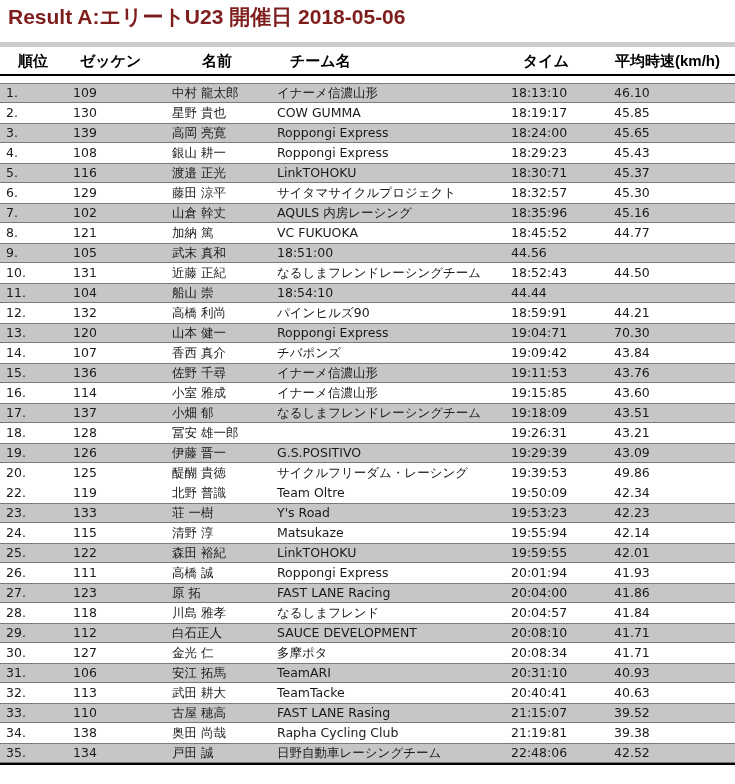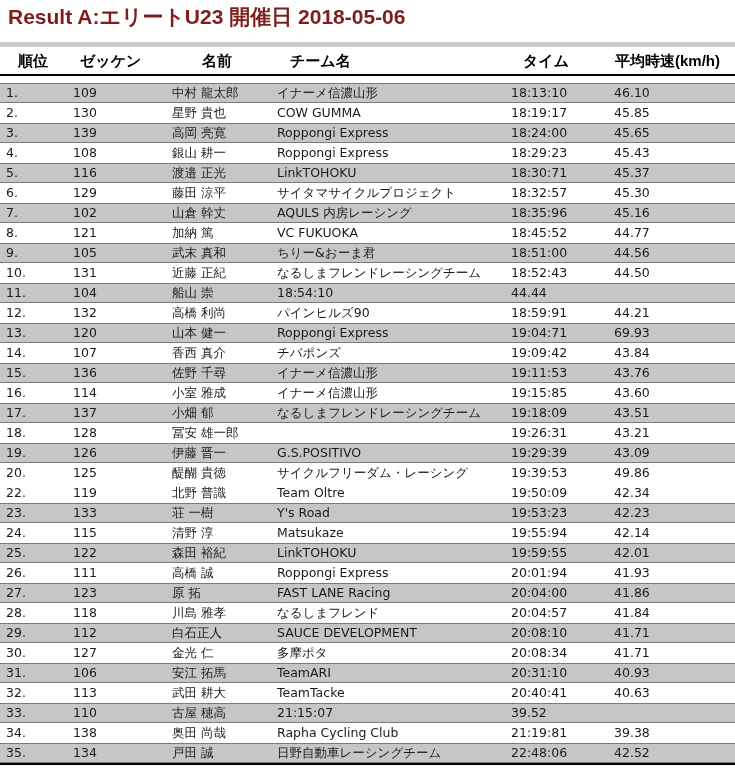--- a/index.html
+++ b/index.html
@@ -136,21 +136,20 @@
       <div class="cell bib">121</div>
       <div class="cell name">加納 篤</div>
       <div class="cell team">VC FUKUOKA</div>
       <div class="cell time">18:45:52</div>
       <div class="cell speed">44.77</div>
     </div>
     <div class="row odd">
       <div class="cell rank">9.</div>
       <div class="cell bib">105</div>
       <div class="cell name">武末 真和</div>
-      <div class="cell team">ちりー&amp;おーま君</div>
       <div class="cell time">18:51:00</div>
       <div class="cell speed">44.56</div>
     </div>
     <div class="row even">
       <div class="cell rank">10.</div>
       <div class="cell bib">131</div>
       <div class="cell name">近藤 正紀</div>
       <div class="cell team">なるしまフレンドレーシングチーム</div>
       <div class="cell time">18:52:43</div>
       <div class="cell speed">44.50</div>
@@ -169,21 +168,21 @@
       <div class="cell team">パインヒルズ90</div>
       <div class="cell time">18:59:91</div>
       <div class="cell speed">44.21</div>
     </div>
     <div class="row odd">
       <div class="cell rank">13.</div>
       <div class="cell bib">120</div>
       <div class="cell name">山本 健一</div>
       <div class="cell team">Roppongi Express</div>
       <div class="cell time">19:04:71</div>
-      <div class="cell speed">69.93</div>
+      <div class="cell speed">70.30</div>
     </div>
     <div class="row even">
       <div class="cell rank">14.</div>
       <div class="cell bib">107</div>
       <div class="cell name">香西 真介</div>
       <div class="cell team">チバポンズ</div>
       <div class="cell time">19:09:42</div>
       <div class="cell speed">43.84</div>
     </div>
     <div class="row odd">
@@ -319,20 +318,21 @@
       <div class="cell bib">113</div>
       <div class="cell name">武田 耕大</div>
       <div class="cell team">TeamTacke</div>
       <div class="cell time">20:40:41</div>
       <div class="cell speed">40.63</div>
     </div>
     <div class="row odd">
       <div class="cell rank">33.</div>
       <div class="cell bib">110</div>
       <div class="cell name">古屋 穂高</div>
+      <div class="cell team">FAST LANE Rasing</div>
       <div class="cell time">21:15:07</div>
       <div class="cell speed">39.52</div>
     </div>
     <div class="row even">
       <div class="cell rank">34.</div>
       <div class="cell bib">138</div>
       <div class="cell name">奥田 尚哉</div>
       <div class="cell team">Rapha Cycling Club</div>
       <div class="cell time">21:19:81</div>
       <div class="cell speed">39.38</div>

